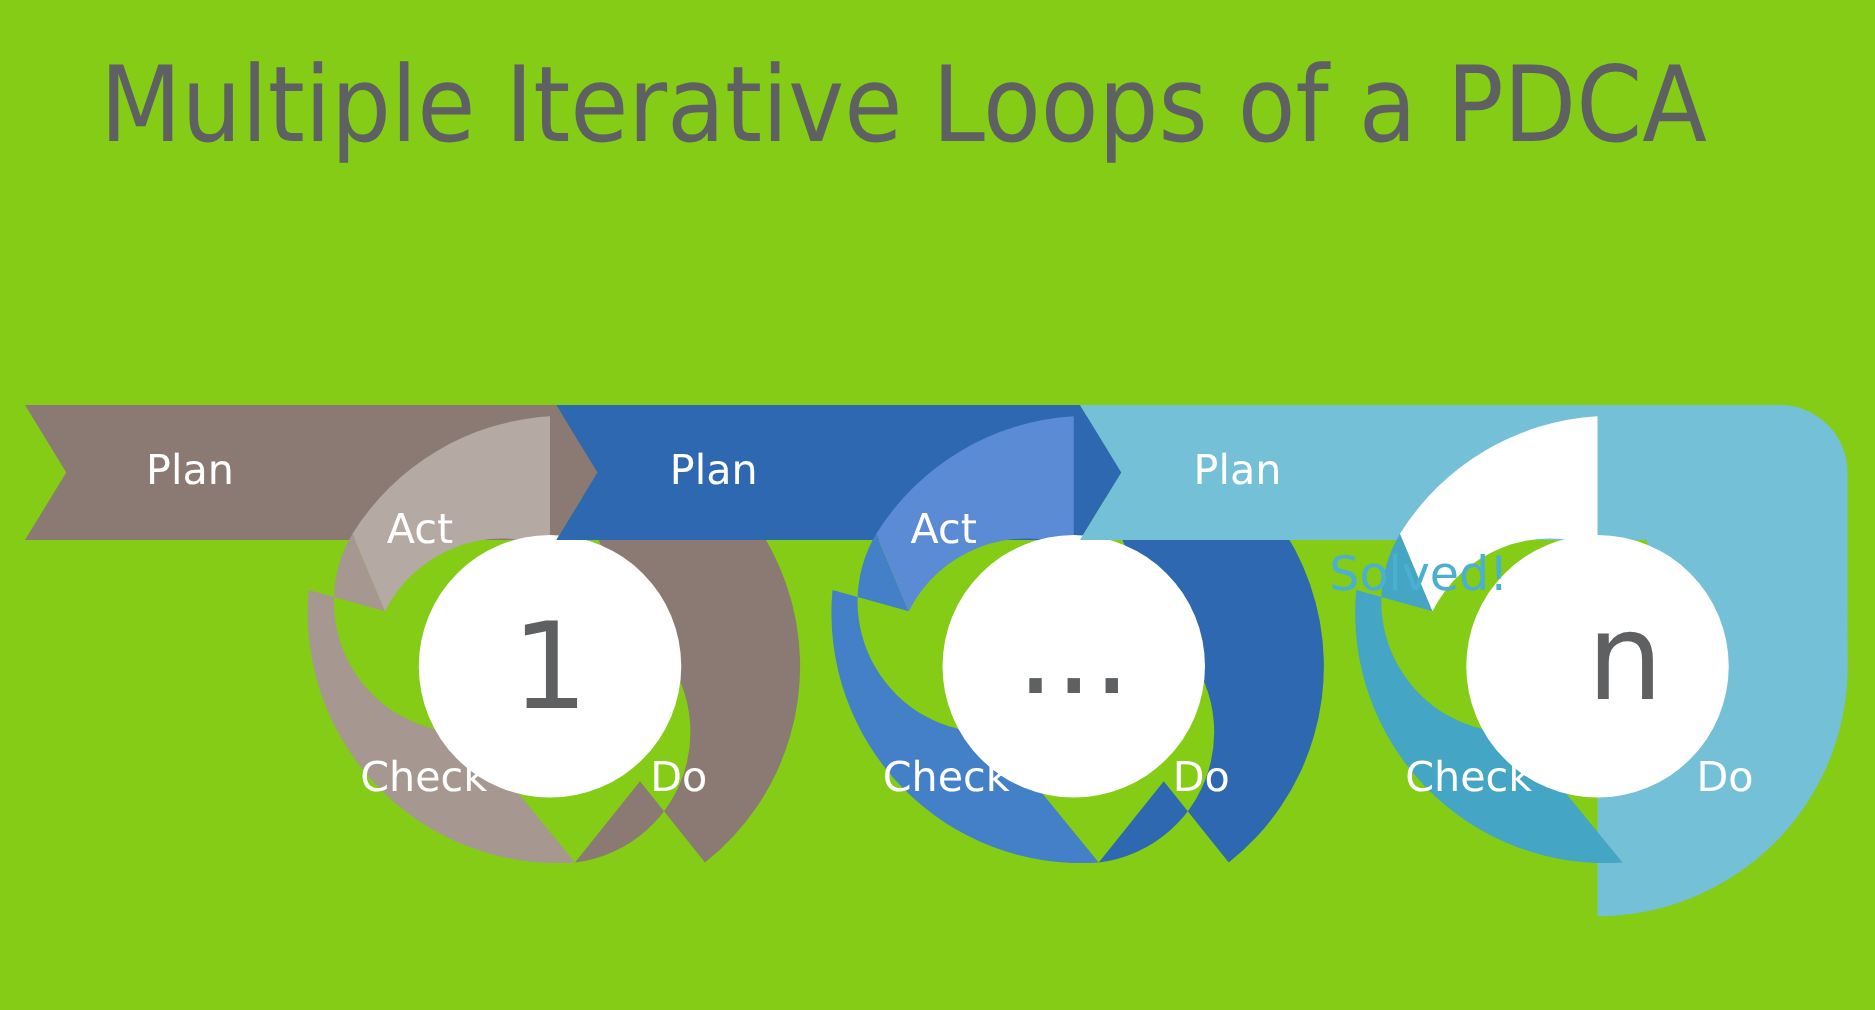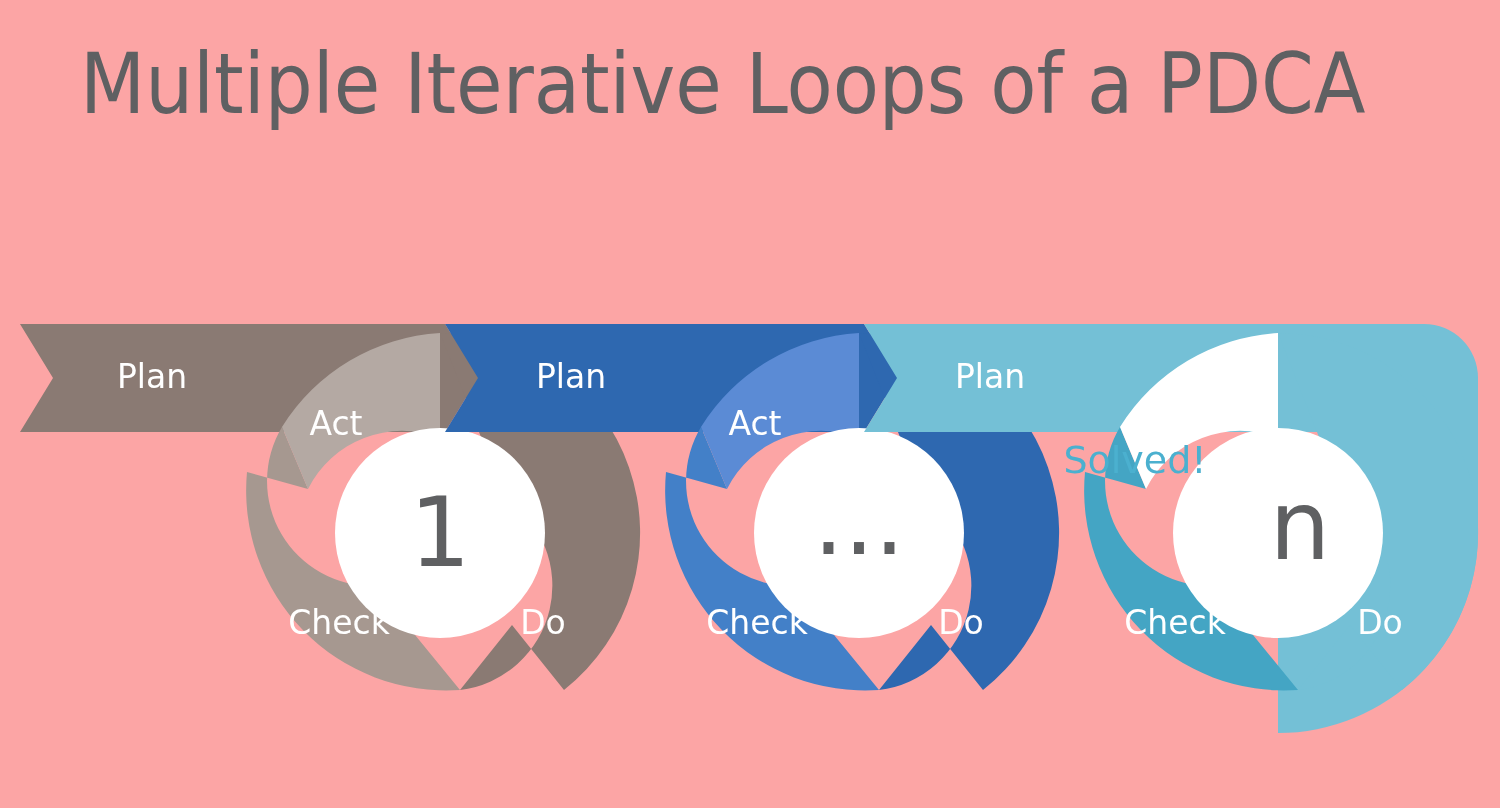--- a/index.html
+++ b/index.html
@@ -11,21 +11,21 @@
     width: 1500px;
     height: 808px;
     font-family: "DejaVu Sans", "Liberation Sans", sans-serif;
     overflow: hidden;
     position: relative;
   }
   #stage {
     position: relative;
     width: 1500px;
     height: 808px;
-    background: #fca5a5;
+    background: #84cc16;
   }
   .page-title {
     position: absolute;
     left: 80px;
     top: 42px;
     font-size: 84px;
     line-height: 1.0;
     color: #5f6062;
     font-family: "DejaVu Sans Condensed", "Liberation Sans Narrow", "DejaVu Sans", sans-serif;
     font-weight: 400;

